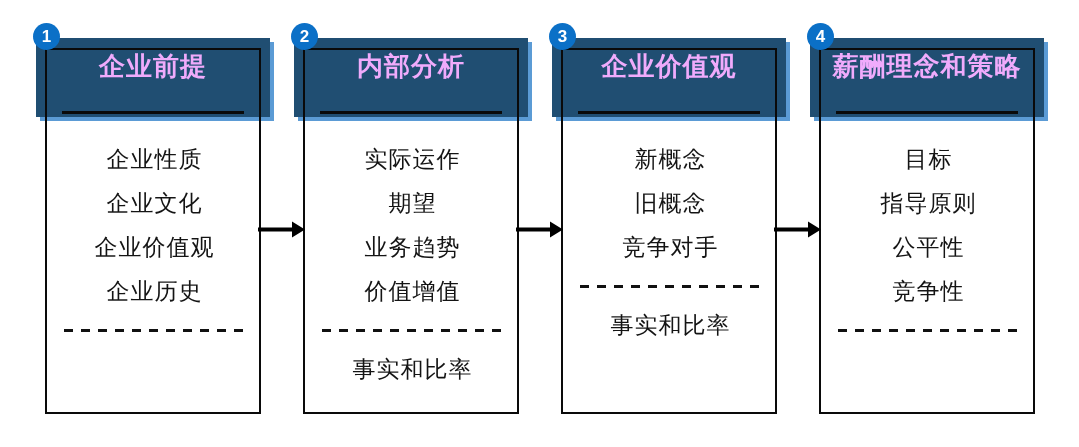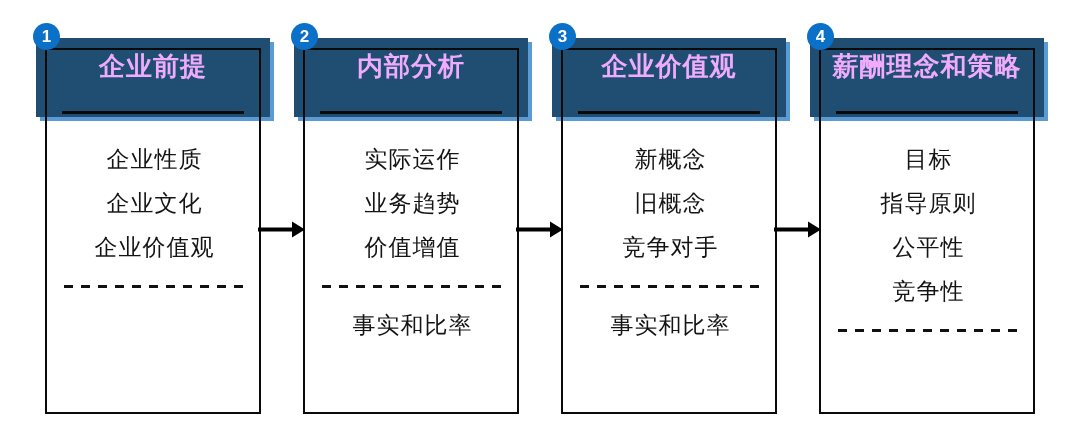--- a/index.html
+++ b/index.html
@@ -121,36 +121,38 @@
   <div class="col col1">
     <div class="box-bg"></div>
     <div class="banner">
       <div class="banner-title">企业前提</div>
       <div class="banner-underline"></div>
     </div>
     <div class="content">
       <div class="item">企业性质</div>
       <div class="item">企业文化</div>
       <div class="item">企业价值观</div>
+      <div class="item">企业历史</div>
       <div class="divider-wrap">
           <div class="dashes"></div>
         </div>
     </div>
     <div class="box-border"></div>
     <div class="badge">1</div>
   </div>
 
   <div class="col col2">
     <div class="box-bg"></div>
     <div class="banner">
       <div class="banner-title">内部分析</div>
       <div class="banner-underline"></div>
     </div>
     <div class="content">
       <div class="item">实际运作</div>
+      <div class="item">期望</div>
       <div class="item">业务趋势</div>
       <div class="item">价值增值</div>
       <div class="divider-wrap">
           <div class="dashes"></div>
         </div>
       <div class="footer-item">事实和比率</div>
     </div>
     <div class="box-border"></div>
     <div class="badge">2</div>
   </div>

